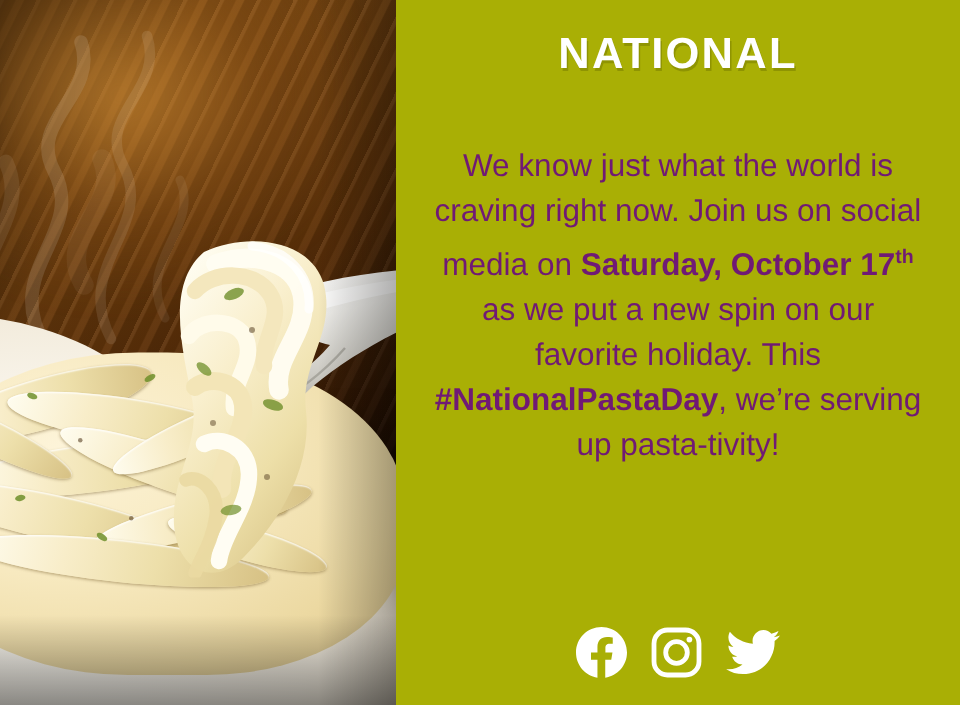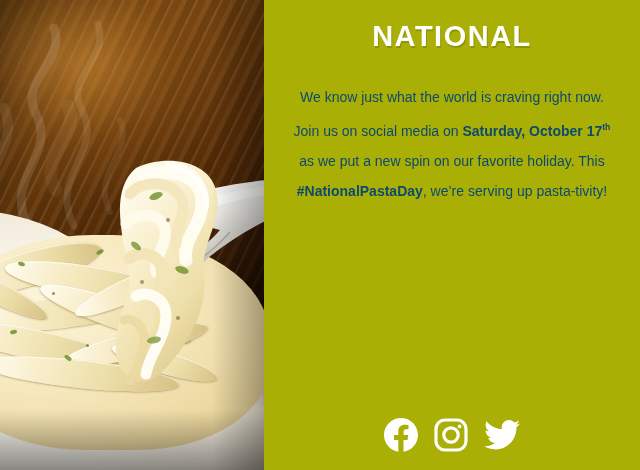--- a/index.html
+++ b/index.html
@@ -152,25 +152,25 @@
     letter-spacing:.4px;
     margin-bottom:6px;
     white-space:nowrap;
   }
   .hl-sub{
     font-size:29px;
     letter-spacing:1.5px;
   }
 
   .body-copy{
-    margin-top:26px;
+    margin-top:40px;
     width:330px;
     text-align:center;
-    color:#0c4a6e;
-    font-size:14px;
+    color:#701a75;
+    font-size:21px;
     line-height:30px;
   }
   .body-copy b{font-weight:bold;}
   .body-copy sup{font-size:.62em; vertical-align:super; font-weight:bold;}
 
   .social-row{
     position:absolute;
     left:0; right:0; bottom:18px;
     display:flex;
     justify-content:center;

